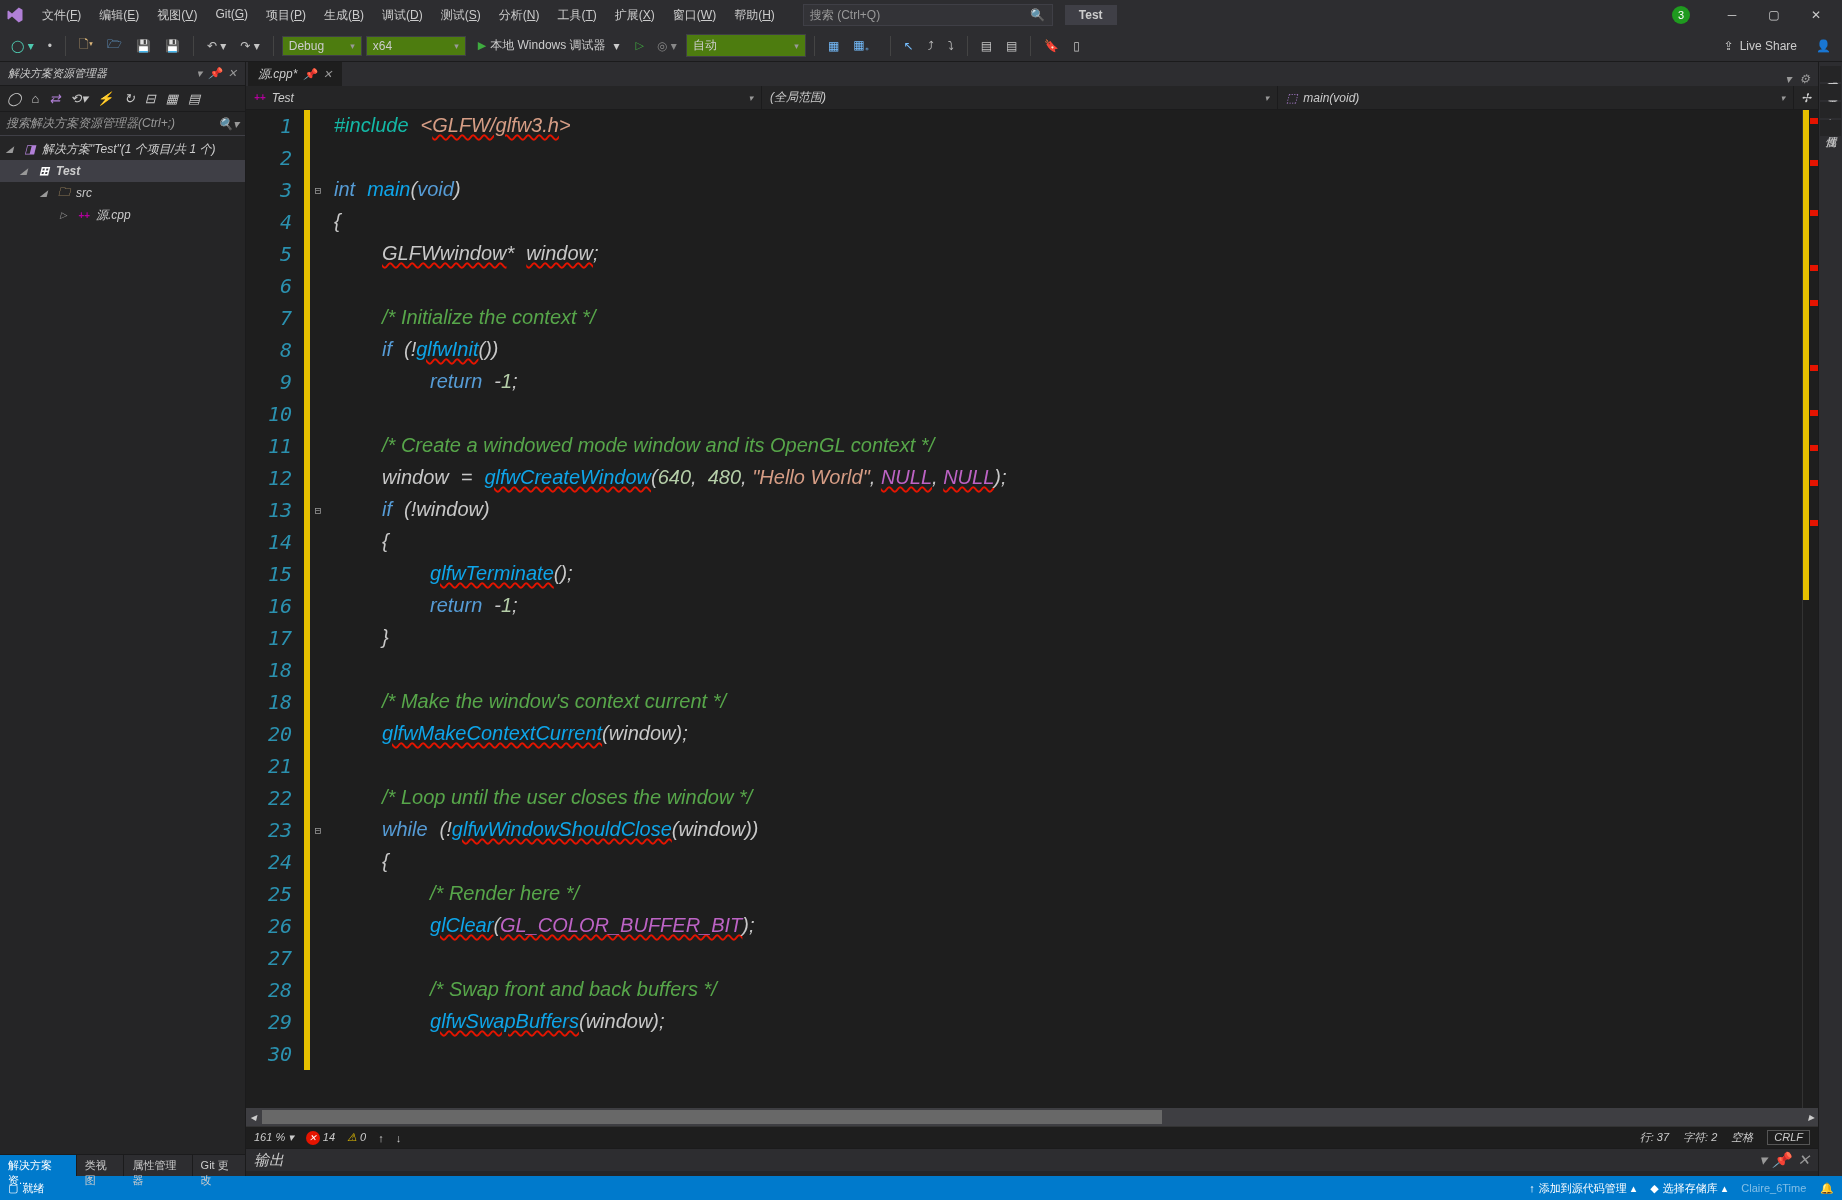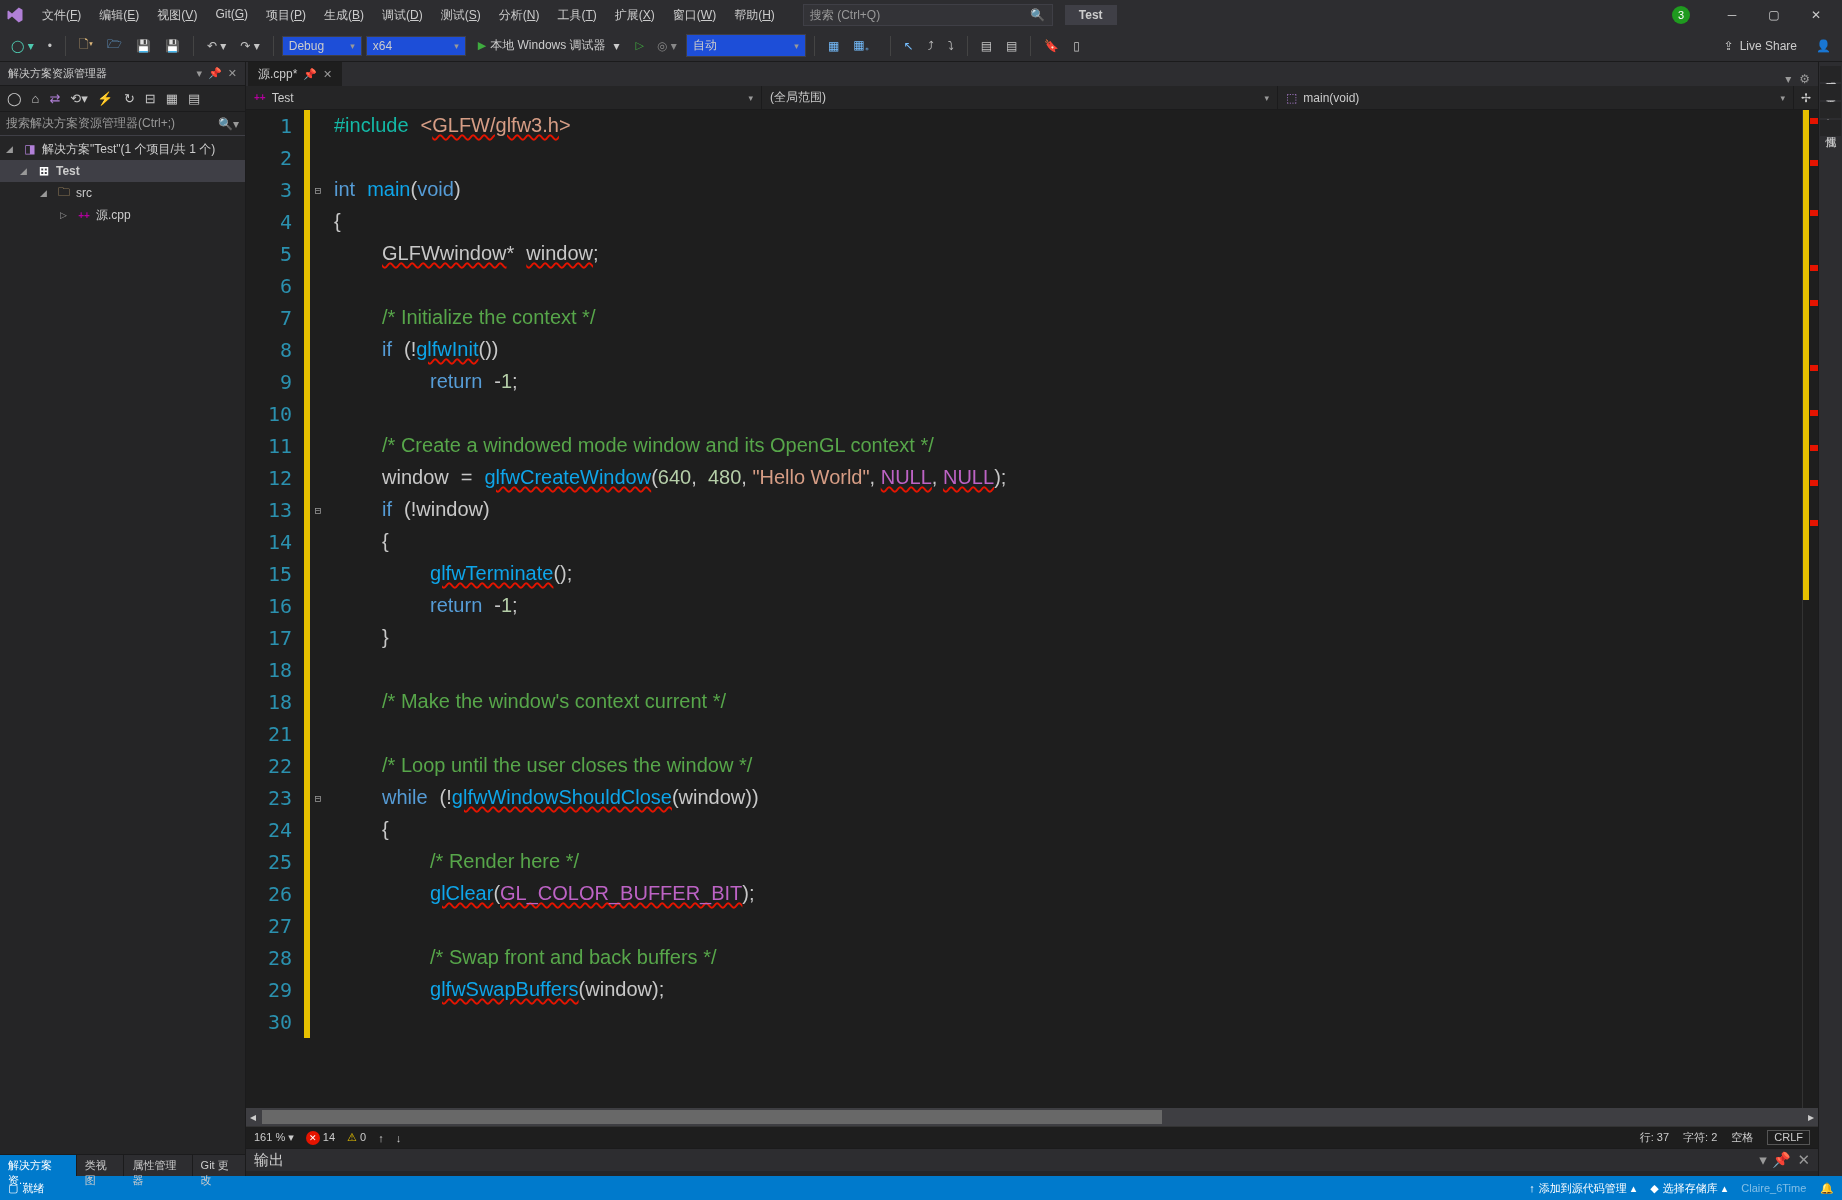--- a/index.html
+++ b/index.html
@@ -12,27 +12,27 @@
 .search-box { margin-left: 20px; width: 250px; height: 22px; background: #333337; border: 1px solid #3f3f46; display: flex; align-items: center; padding: 0 6px; color: #999; }
 .search-box .mag { margin-left: auto; }
 .sln-name { margin-left: 12px; padding: 3px 14px; background: #3f3f46; font-weight: bold; }
 .win-controls { margin-left: auto; display: flex; align-items: center; gap: 2px; }
 .win-btn { width: 40px; height: 28px; display: flex; align-items: center; justify-content: center; }
 .badge-green { width: 18px; height: 18px; background: #1f9a1f; border-radius: 50%; color: #fff; display: flex; align-items: center; justify-content: center; font-size: 11px; margin-right: 20px; }
 
 .toolbar { height: 32px; background: #2d2d30; border-bottom: 1px solid #1b1b1c; display: flex; align-items: center; padding: 0 6px; gap: 4px; }
 .tb-sep { width: 1px; height: 20px; background: #444; margin: 0 4px; }
 .tb-btn { padding: 3px 5px; color: #c5c5c5; display: flex; align-items: center; gap: 3px; }
-.tb-dd { padding: 2px 6px; background: #1d4ed8; border: 1px solid #3f3f46; min-width: 80px; display: flex; align-items: center; }
+.tb-dd { padding: 2px 6px; background: #4d7c0f; border: 1px solid #3f3f46; min-width: 80px; display: flex; align-items: center; }
 .tb-dd::after { content: "▾"; margin-left: auto; font-size: 9px; color: #999; }
 .run-btn { display: flex; align-items: center; gap: 4px; padding: 2px 8px; color: #ccc; }
 .play { color: #3fab3f; font-size: 11px; }
 .live-share { margin-left: auto; display: flex; align-items: center; gap: 6px; padding: 0 10px; }
 
-.main { flex: 1; display: flex; min-height: 0; }
+.main { flex: 1; display: flex; min-height: 0; font-style: italic; }
 
 .solexp { width: 246px; background: #252526; border-right: 1px solid #1b1b1c; display: flex; flex-direction: column; }
 .panel-title { height: 24px; background: #2d2d30; display: flex; align-items: center; padding: 0 8px; font-size: 11px; border-bottom: 1px solid #1b1b1c; }
 .panel-title .pin { margin-left: auto; display: flex; gap: 6px; color: #999; }
 .se-toolbar { height: 26px; display: flex; align-items: center; padding: 0 4px; gap: 4px; border-bottom: 1px solid #1b1b1c; }
 .se-tb-btn { padding: 2px 3px; color: #c5c5c5; font-size: 13px; }
 .se-search { height: 24px; background: #252526; border-bottom: 1px solid #3f3f46; display: flex; align-items: center; padding: 0 6px; color: #999; }
 .se-search .mag { margin-left: auto; }
 .tree { flex: 1; padding: 2px 0; overflow: auto; }
 .tree-row { display: flex; align-items: center; height: 22px; padding-left: 6px; gap: 4px; }
@@ -379,20 +379,26 @@
               <div class="fold"></div>
               <div class="code-text"></div>
             </div>
             <div class="row">
               <div class="ln">18</div>
               <div class="mod-bar"></div>
               <div class="fold"></div>
               <div class="code-text">    <span class="com">/* Make the window's context current */</span></div>
             </div>
             <div class="row">
+              <div class="ln">20</div>
+              <div class="mod-bar"></div>
+              <div class="fold"></div>
+              <div class="code-text">    <span class="func err">glfwMakeContextCurrent</span><span class="paren">(</span><span class="ident">window</span><span class="paren">);</span></div>
+            </div>
+            <div class="row">
               <div class="ln">21</div>
               <div class="mod-bar"></div>
               <div class="fold"></div>
               <div class="code-text"></div>
             </div>
             <div class="row">
               <div class="ln">22</div>
               <div class="mod-bar"></div>
               <div class="fold"></div>
               <div class="code-text">    <span class="com">/* Loop until the user closes the window */</span></div>

